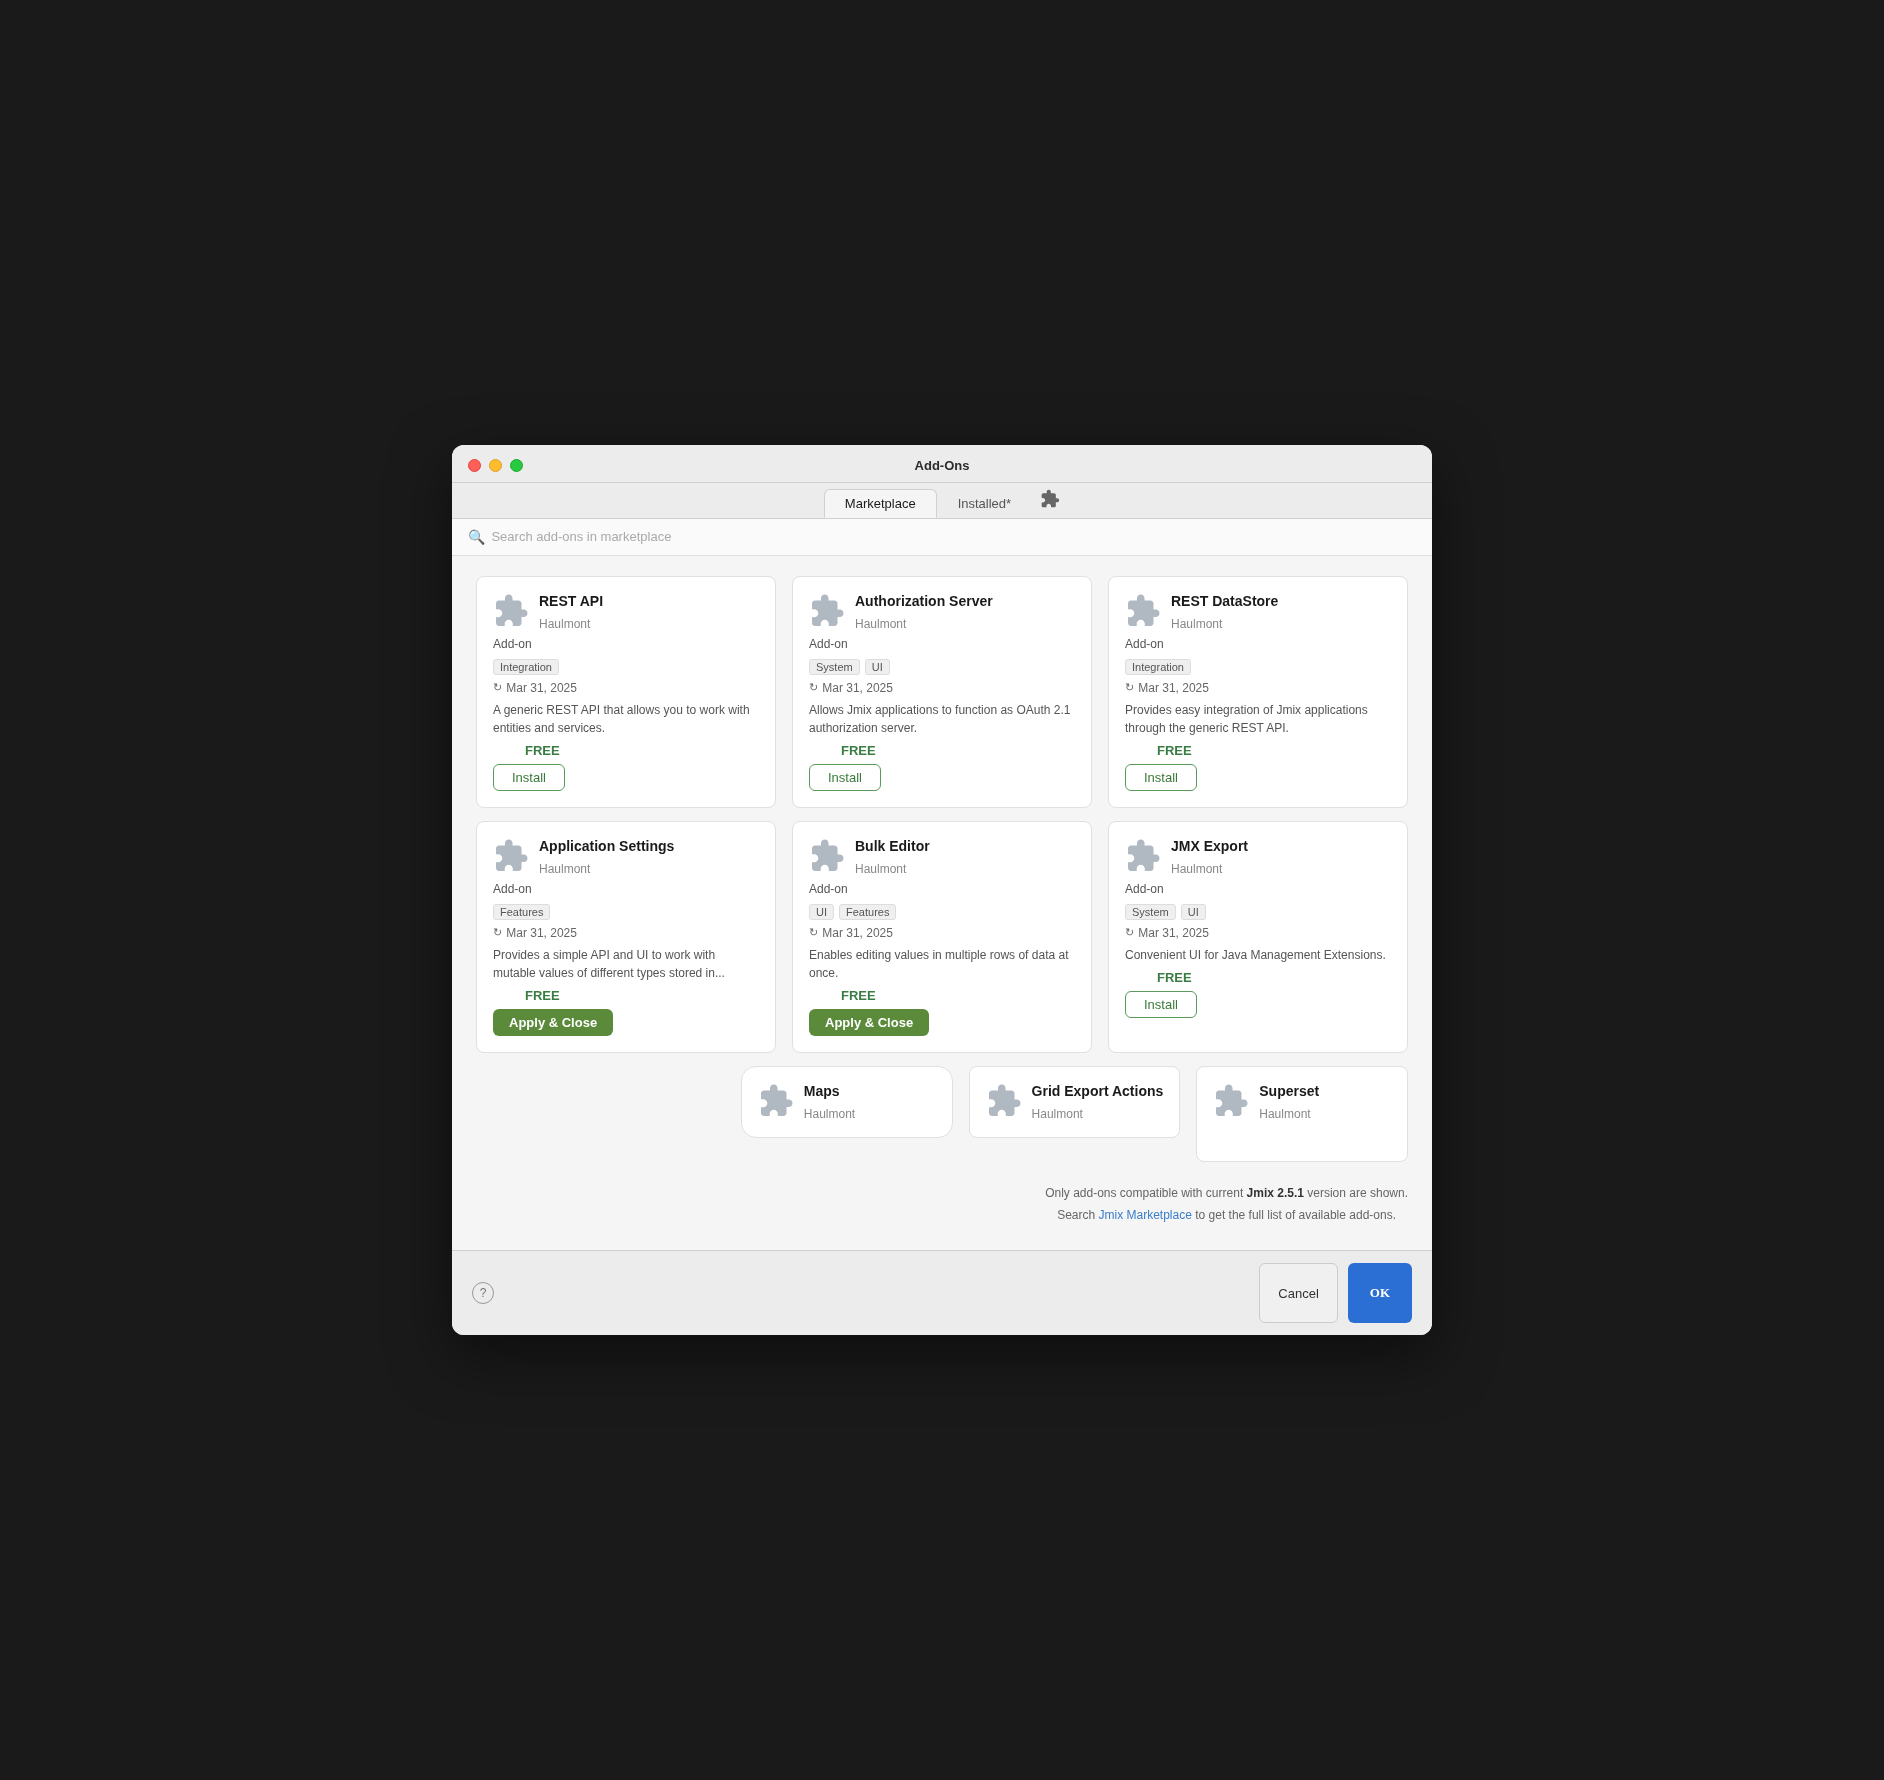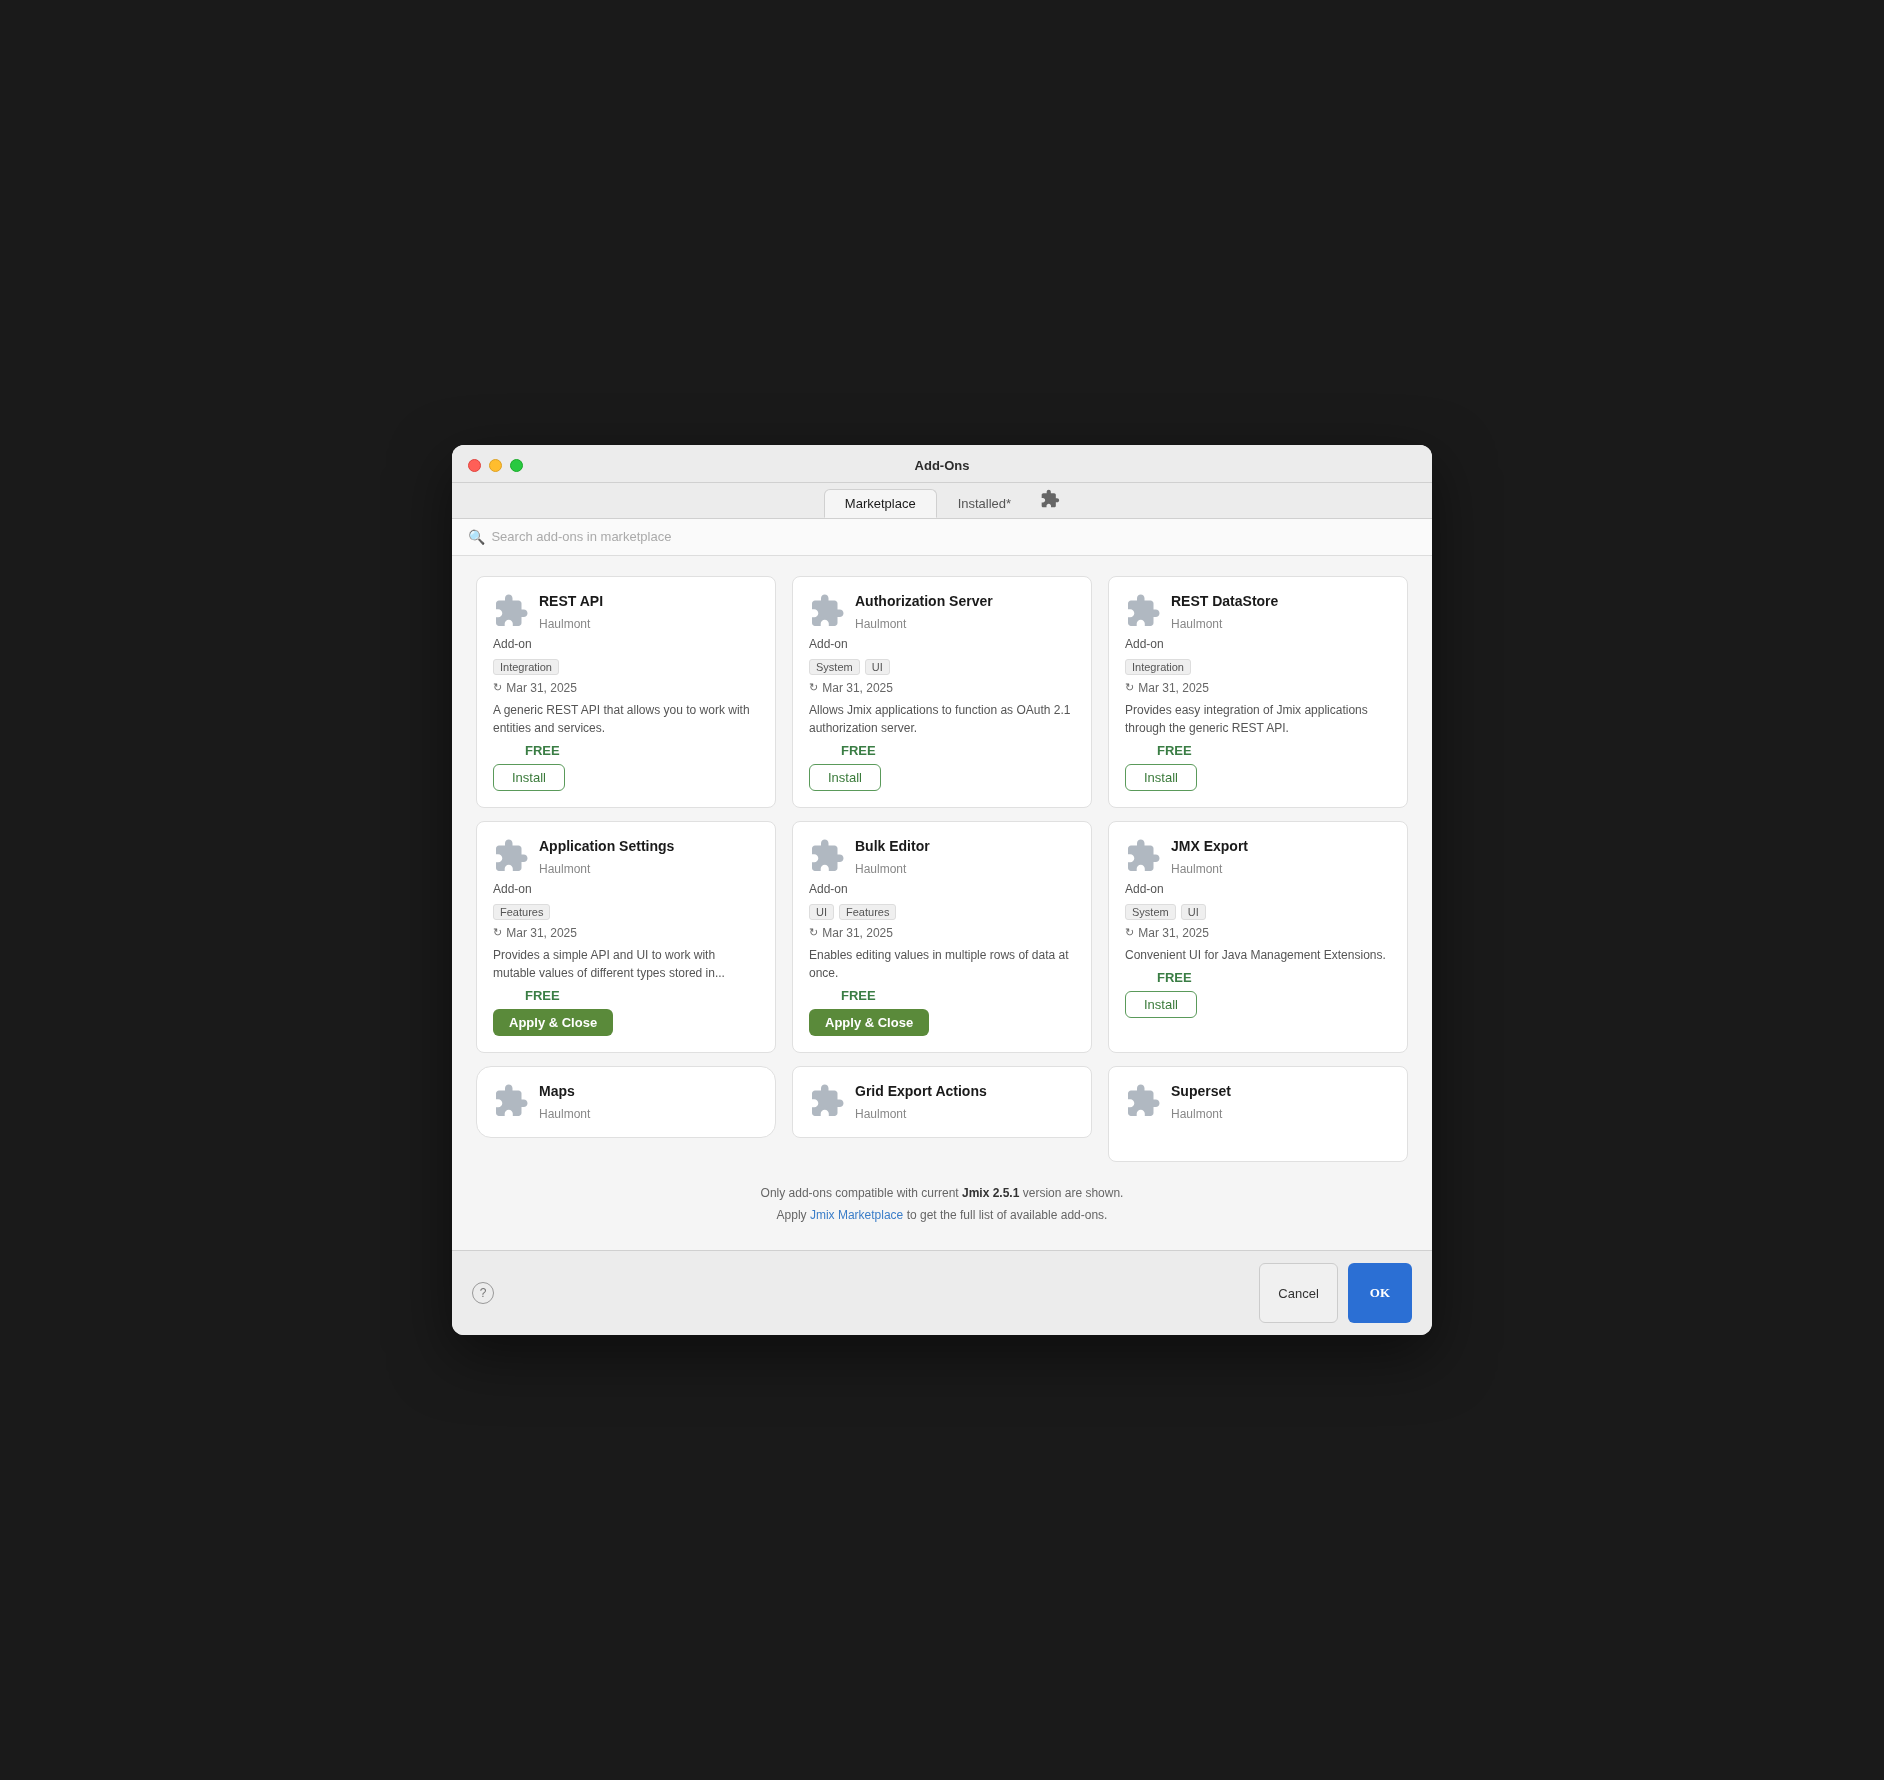--- a/index.html
+++ b/index.html
@@ -104,20 +104,21 @@
     }
     .search-input::placeholder { color: #aaa; }
     .content-area {
       flex: 1;
       overflow-y: auto;
       padding: 20px 24px;
       background: #f5f5f5;
       display: flex;
       flex-direction: column;
       gap: 13px;
+      align-items: flex-end;
     }
     .addons-grid {
       display: grid;
       grid-template-columns: 1fr 1fr 1fr;
       gap: 16px;
     }
     .addon-card {
       background: #fff;
       border-radius: 8px;
       padding: 16px;
@@ -502,21 +503,21 @@
       </div>
     </div>
 
     <div class="footer-info">
       <div>
         <span>Only add-ons compatible with current </span>
         <span class="bold">Jmix 2.5.1</span>
         <span> version are shown.</span>
       </div>
       <div>
-        <span>Apply </span>
+        <span>Search </span>
         <a href="#">Jmix Marketplace</a>
         <span> to get the full list of available add-ons.</span>
       </div>
     </div>
   </div>
 
   <div class="dialog-footer">
     <button class="help-btn">?</button>
     <div class="footer-actions">
       <button class="btn-cancel">Cancel</button>

